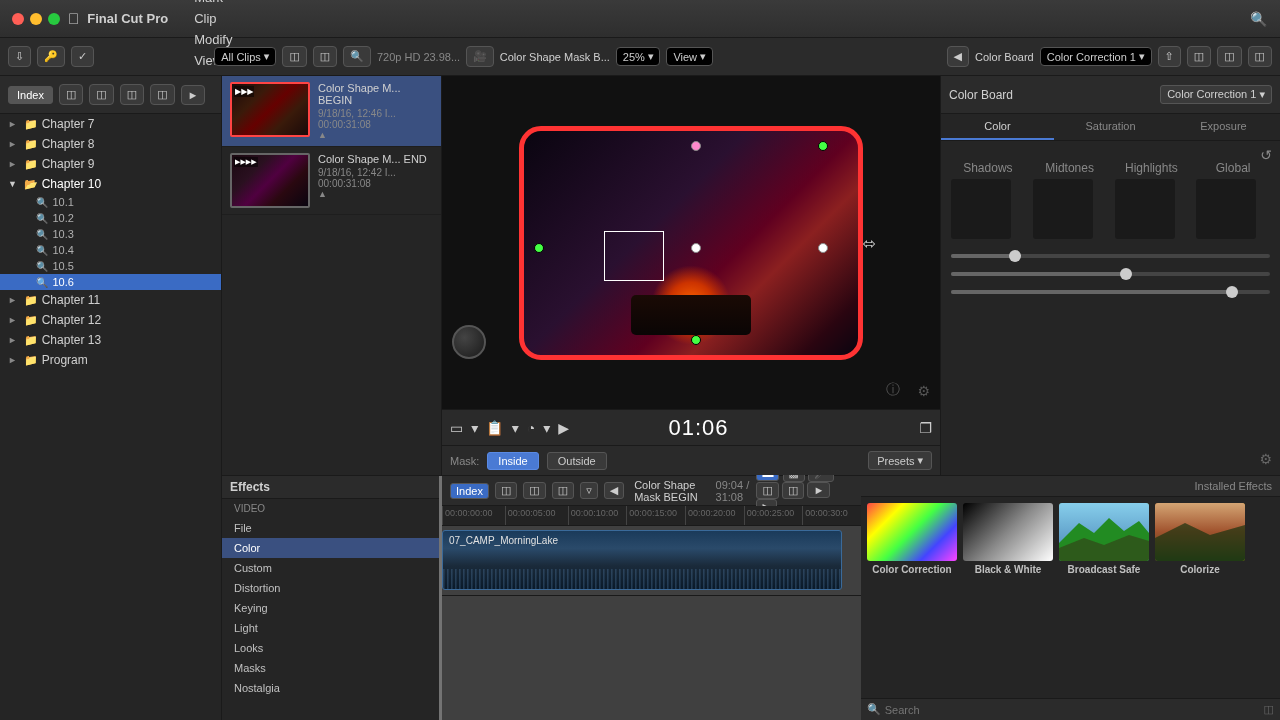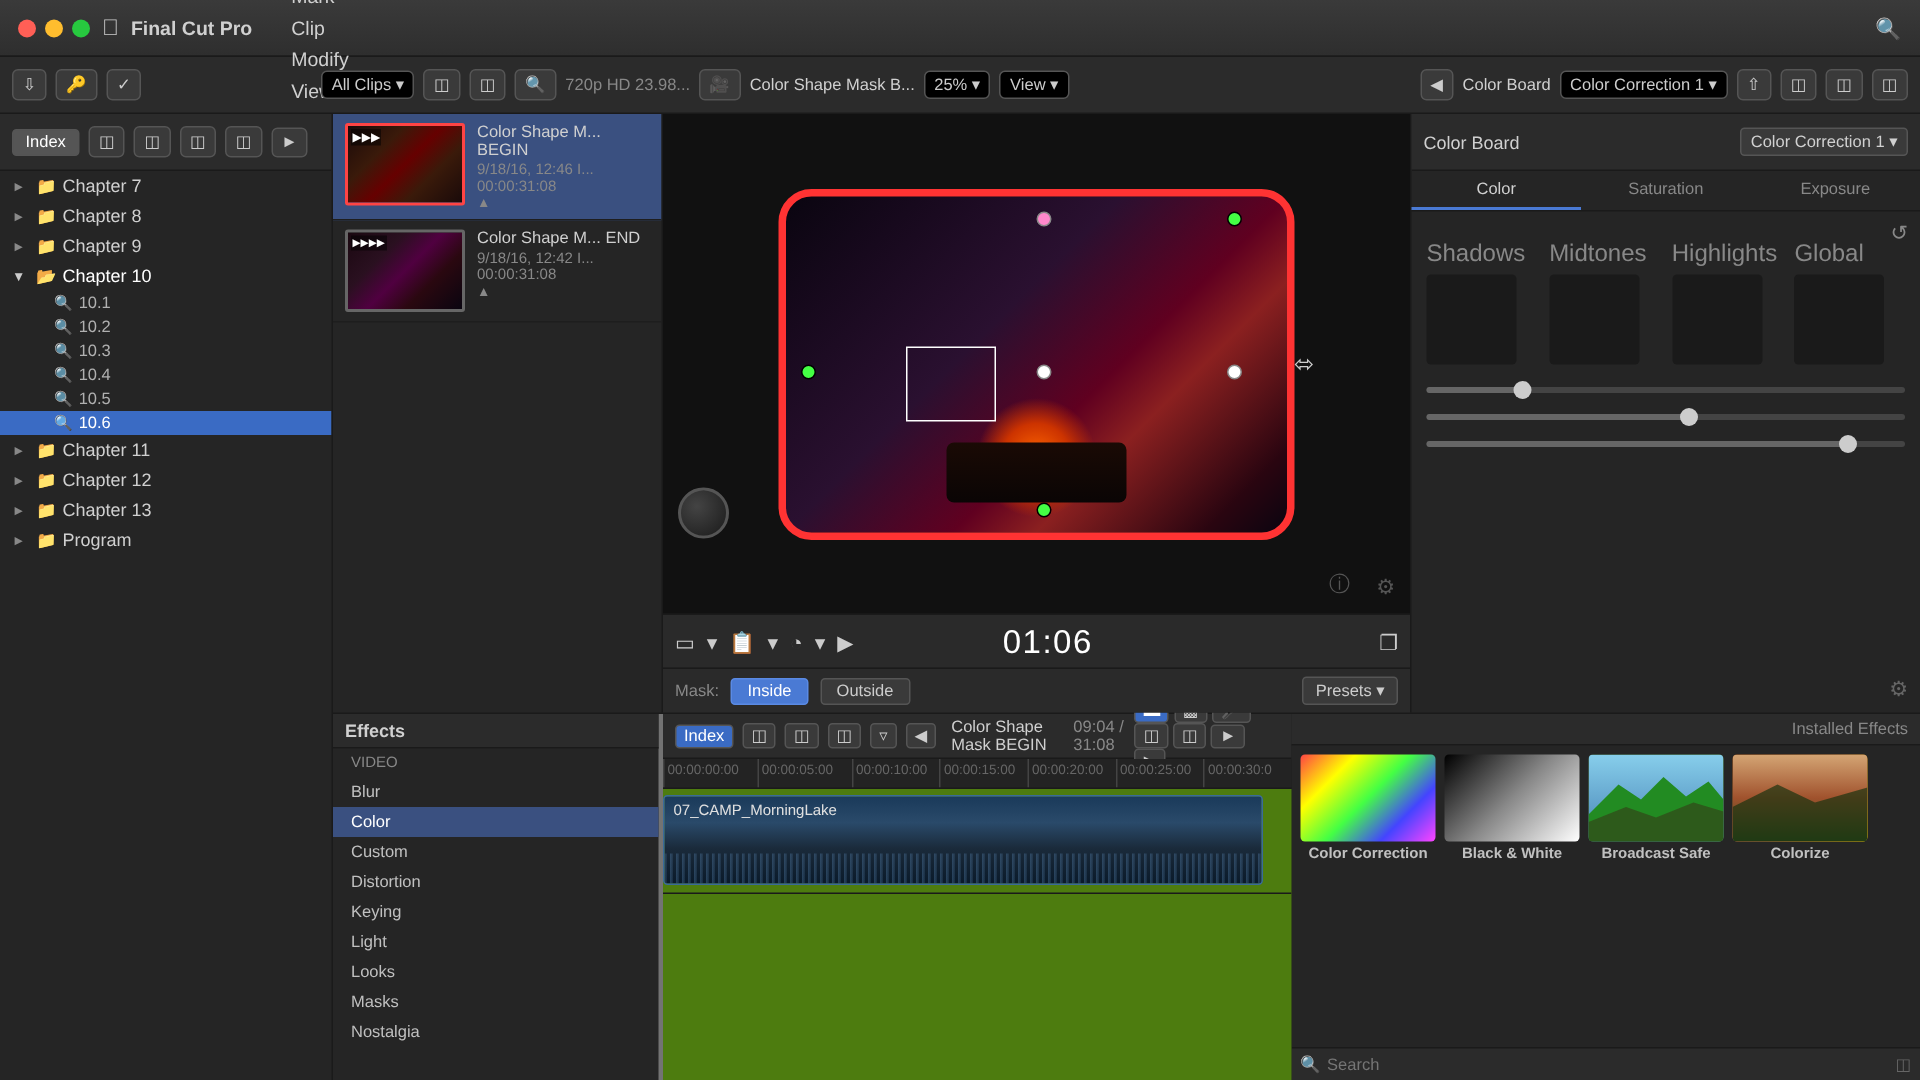--- a/index.html
+++ b/index.html
@@ -281,21 +281,21 @@
       cursor: pointer;
       border-bottom: 2px solid transparent;
     }
     .cb-tab.active { color: #d0d0d0; border-bottom: 2px solid #4a7ad4; }
     .cb-content {
       flex: 1;
       padding: 10px;
       position: relative;
     }
     .cb-undo { position: absolute; top: 6px; right: 8px; color: #888; font-size: 14px; cursor: pointer; }
-    .cb-puck-label { color: #888; font-size: 16px; margin-bottom: 4px; }
+    .cb-puck-label { color: #888; font-size: 12px; text-align: center; margin-bottom: 4px; }
     .cb-sliders { margin-top: 10px; }
     .cb-slider-row {
       display: flex;
       align-items: center;
       margin-bottom: 14px;
       gap: 6px;
     }
     .cb-slider-track {
       flex: 1;
       height: 4px;
@@ -415,21 +415,21 @@
       top: 0;
       bottom: 0;
       border-left: 1px solid #444;
       font-size: 9px;
       color: #666;
       padding-left: 2px;
       padding-top: 2px;
     }
     .timeline-tracks {
       flex: 1;
-      background: #4d7c0f;
+      background: #404040;
       position: relative;
       overflow: hidden;
     }
     .timeline-track {
       height: 70px;
       border-bottom: 1px solid #1a1a1a;
       position: relative;
     }
     .track-clip {
       position: absolute;
@@ -763,21 +763,21 @@
         </div>
       </div>
 
     </div>
 
     <div class="lower-section">
 
       <div class="effects-panel">
         <div class="effects-header">Effects</div>
         <div class="effects-item" style="font-size:10px; color:#888;">VIDEO</div>
-        <div class="effects-item">Blur</div>
+        <div class="effects-item">File</div>
         <div class="effects-item selected" style="background:#3a5080; color:#fff;">Color</div>
         <div class="effects-item">Custom</div>
         <div class="effects-item">Distortion</div>
         <div class="effects-item">Keying</div>
         <div class="effects-item">Light</div>
         <div class="effects-item">Looks</div>
         <div class="effects-item">Masks</div>
         <div class="effects-item">Nostalgia</div>
       </div>
 

